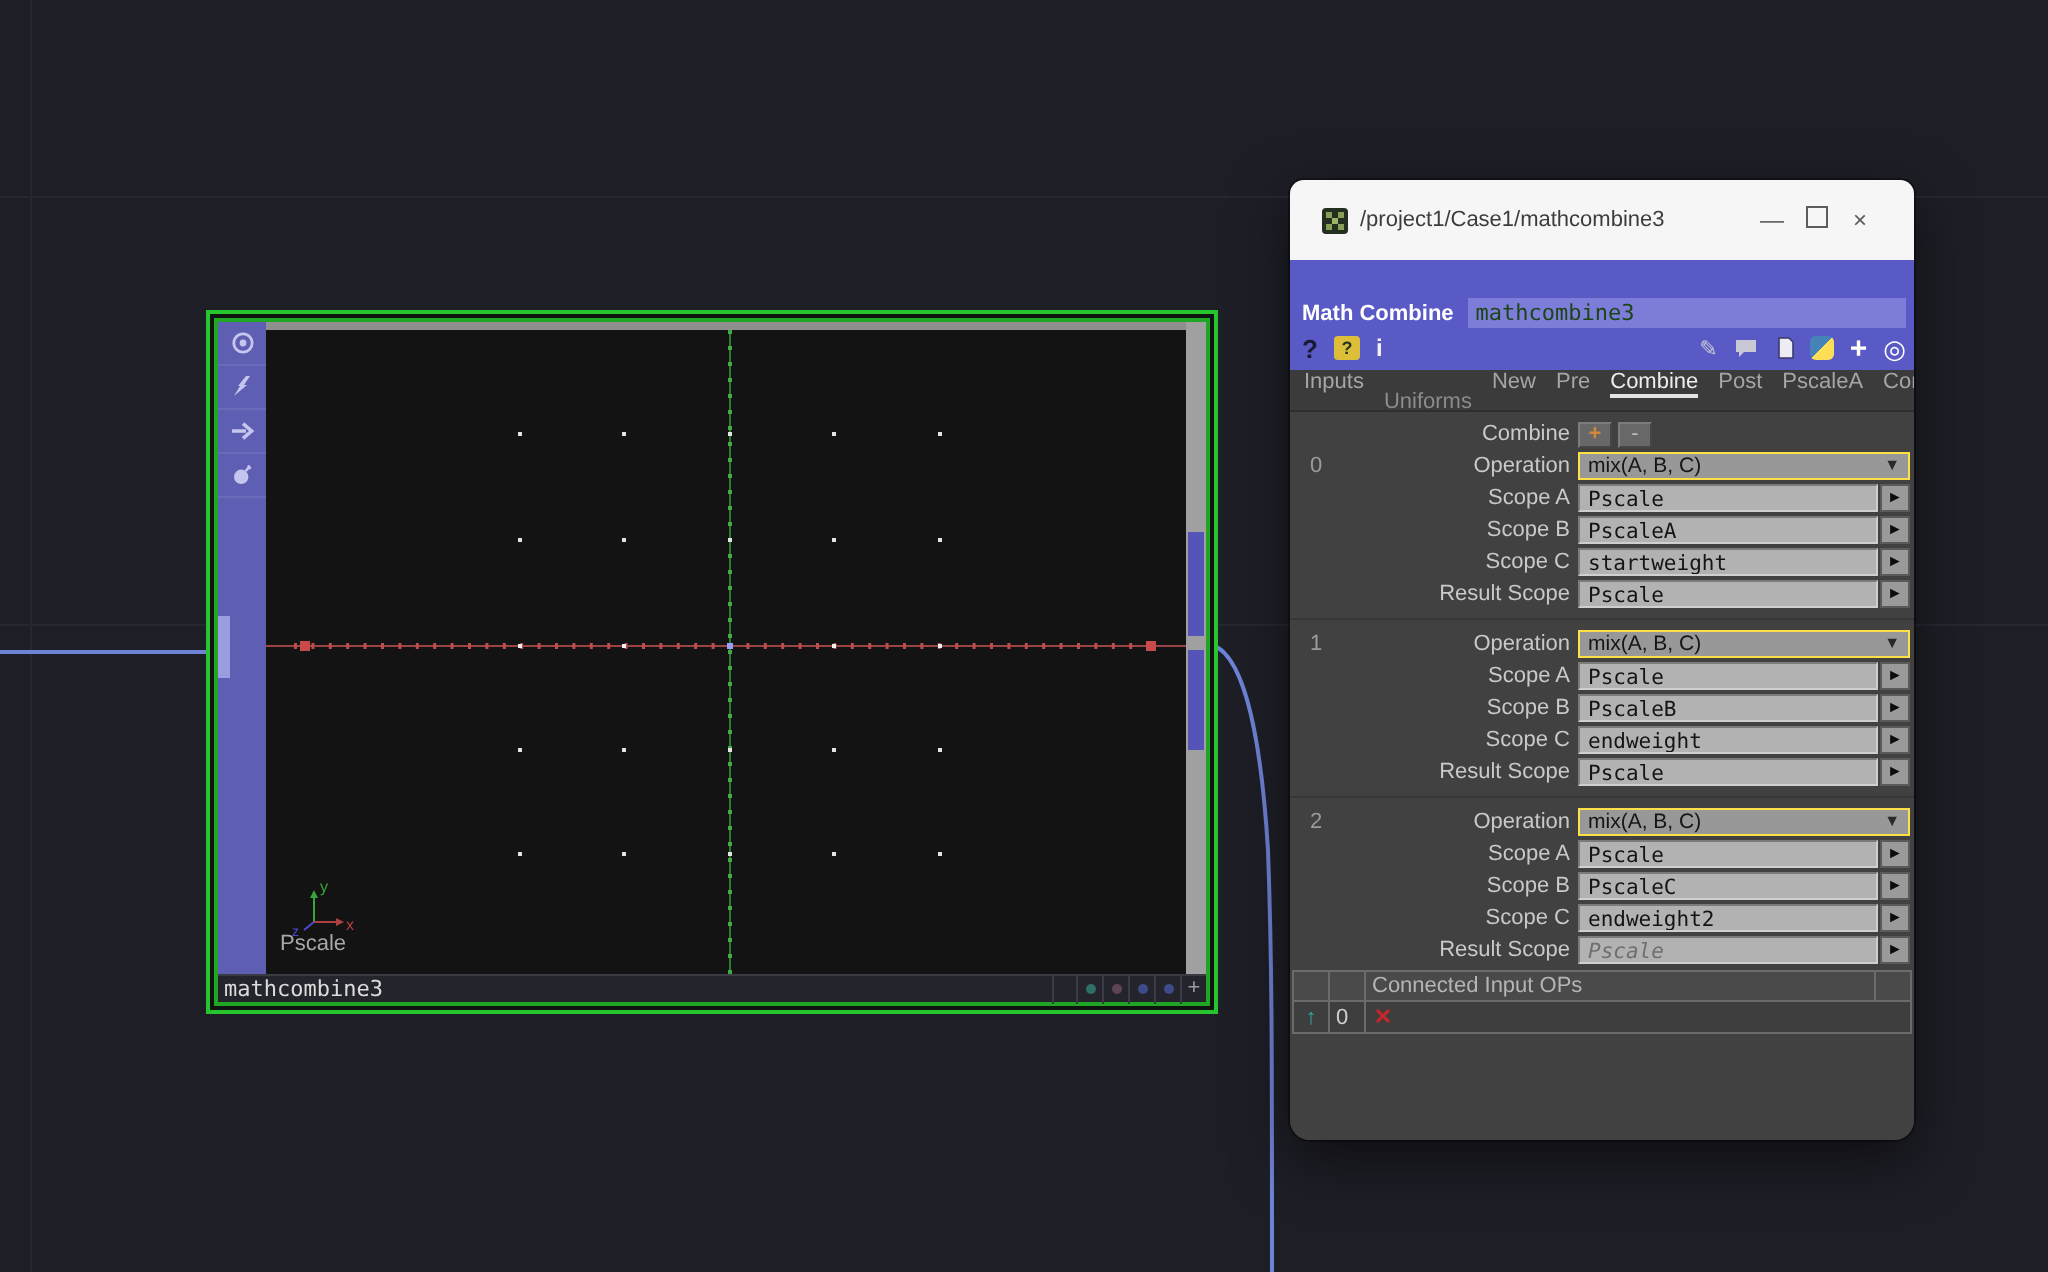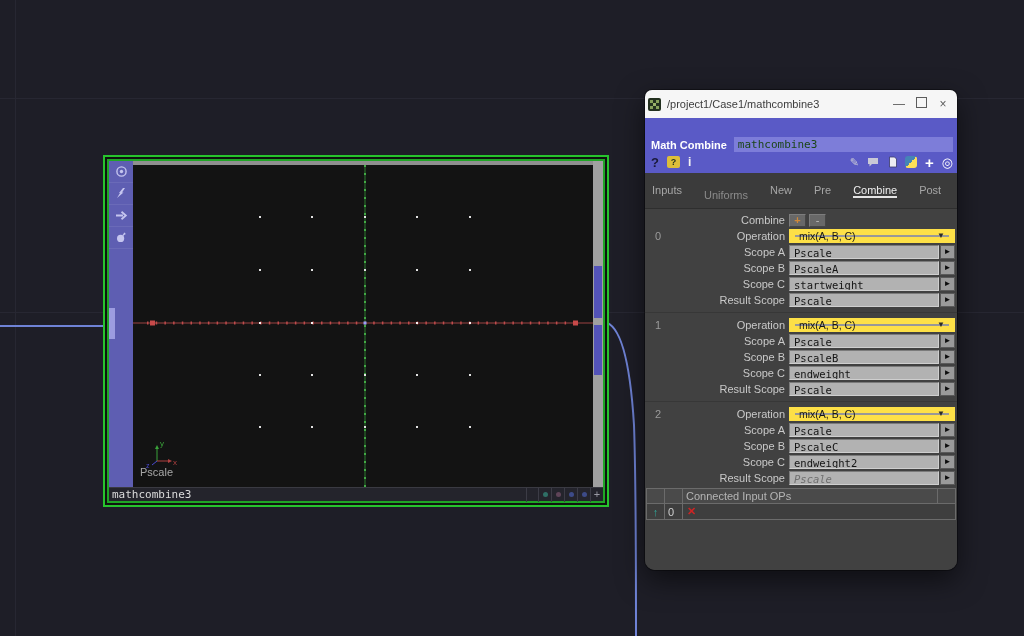--- a/index.html
+++ b/index.html
@@ -29,60 +29,60 @@
   .vfbtn{width:13px;height:14px;border-left:1px solid #3c3c46;display:flex;align-items:center;
          justify-content:center;box-sizing:border-box;}
   .vfdot{width:5px;height:5px;border-radius:50%;}
   .vfplus{color:#9a9aa4;font-size:11px;line-height:1;}
 
   
   #dialog{position:absolute;left:645px;top:90px;width:312px;height:480px;z-index:3;
           border-radius:7px 7px 10px 10px;overflow:hidden;background:#414141;
           box-shadow:0 10px 28px rgba(0,0,0,0.55),0 0 0 1px rgba(0,0,0,0.35);
           display:flex;flex-direction:column;}
-  #titlebar{height:28px;background:#f6f6f6;display:flex;align-items:center;padding:0 3px;flex:none;}
+  #titlebar{height:40px;background:#f6f6f6;display:flex;align-items:center;padding:0 16px;flex:none;}
   #titlebar-title{font-size:11px;color:#3c3c3c;margin-left:6px;flex:1;white-space:nowrap;}
   .winbtn{width:22px;text-align:center;color:#5c5c5c;font-size:12px;line-height:23px;}
   #maxbtn span{display:inline-block;width:9px;height:9px;border:1px solid #5c5c5c;font-size:0;}
   #opheader{background:#5a5ac6;flex:none;padding:2px 4px 2px 6px;}
   #opheader-row1{display:flex;align-items:center;height:17px;margin-top:16px;}
   #optype{font-size:11px;font-weight:bold;color:#ffffff;white-space:nowrap;}
   #opname{flex:1;margin-left:7px;background:#7d7dd9;height:15px;line-height:15px;
           font-family:"DejaVu Sans Mono",monospace;font-size:11px;color:#1b4517;padding:0 4px;}
   #opheader-row2{display:flex;align-items:center;height:18px;gap:8px;}
   #help-q{font-size:13px;font-weight:bold;color:#191938;}
   #help-py{width:13px;height:12px;background:#ddbe39;border-radius:2px;font-size:9px;font-weight:bold;
            color:#25351f;display:flex;align-items:center;justify-content:center;}
   #info-i{font-size:12px;font-weight:bold;color:#f2f2f2;}
   #hdr-spacer{flex:1;}
   .hicon{color:#c9c9d6;font-size:11px;display:flex;align-items:center;justify-content:center;}
   #icon-python{width:12px;height:12px;border-radius:3px;
            background:linear-gradient(135deg,#4584b6 50%,#ffde57 50%);}
   #icon-add{color:#fff;font-size:15px;font-weight:bold;}
   #icon-copernicus{color:#fff;font-size:13px;}
-  #tabbar{height:36px;background:#3b3b3b;display:flex;align-items:center;padding-left:7px;gap:22px;
+  #tabbar{height:21px;background:#3b3b3b;display:flex;align-items:flex-start;padding-left:7px;gap:10px;
           flex:none;border-bottom:1px solid #2e2e2e;box-sizing:border-box;font-size:11px;}
   .tab{color:#a6a6a6;display:flex;align-items:center;border-bottom:2px solid transparent;box-sizing:border-box;}
   .tab.dim{color:#8b8b8b;margin-top:10px;}
   .tab.active{color:#ededed;border-bottom-color:#e4e4e4;}
   #pbody{flex:1;background:#414141;padding-top:3px;position:relative;}
   .prow{display:flex;align-items:center;height:16px;padding-right:2px;}
   .pindex{width:28px;padding-left:10px;font-size:11px;color:#9b9b9b;box-sizing:border-box;}
   .plabel{width:112px;text-align:right;font-size:11px;color:#c9c9c9;padding-right:4px;flex:none;}
   .pfieldwrap{flex:1;display:flex;align-items:center;height:14px;}
   .pfield{flex:1;background:#b2b2b2;height:14px;line-height:14px;padding:0 4px;
           font-family:"DejaVu Sans Mono",monospace;font-size:10.5px;color:#141414;
           border:1px solid #7b7b7b;border-bottom-color:#cfcfcf;border-right-color:#cfcfcf;
           box-sizing:border-box;white-space:nowrap;overflow:hidden;}
   .pfield.defaultval{color:#6f6f6f;font-style:italic;}
   .parrowbtn{width:15px;height:14px;background:#9a9a9a;border:1px solid #5a5a5a;box-sizing:border-box;
           margin-left:1px;display:flex;align-items:center;justify-content:center;
           font-size:8px;color:#0d0d0d;line-height:1;}
   .pdropdown{flex:1;background:#989898;height:14px;line-height:14px;padding:0 4px;
-          font-size:10.5px;color:#161616;display:flex;align-items:center;border:6px solid #fde047;
+          font-size:10.5px;color:#161616;display:flex;align-items:center;border:1px solid #fde047;
           box-sizing:border-box;}
   .pdroptext{flex:1;}
   .pdropcaret{font-size:8px;color:#2a2a2a;}
   .smallbtn{width:17px;height:13px;background:#686868;border:1px solid #7d7d7d;
           border-bottom-color:#454545;border-right-color:#454545;box-sizing:border-box;
           display:flex;align-items:center;justify-content:center;font-size:11px;line-height:1;
           margin-right:3px;}
   #btn-add-combine{color:#d08838;font-weight:bold;}
   #btn-rem-combine{color:#bdbdbd;}
   .psep{height:9px;position:relative;}

